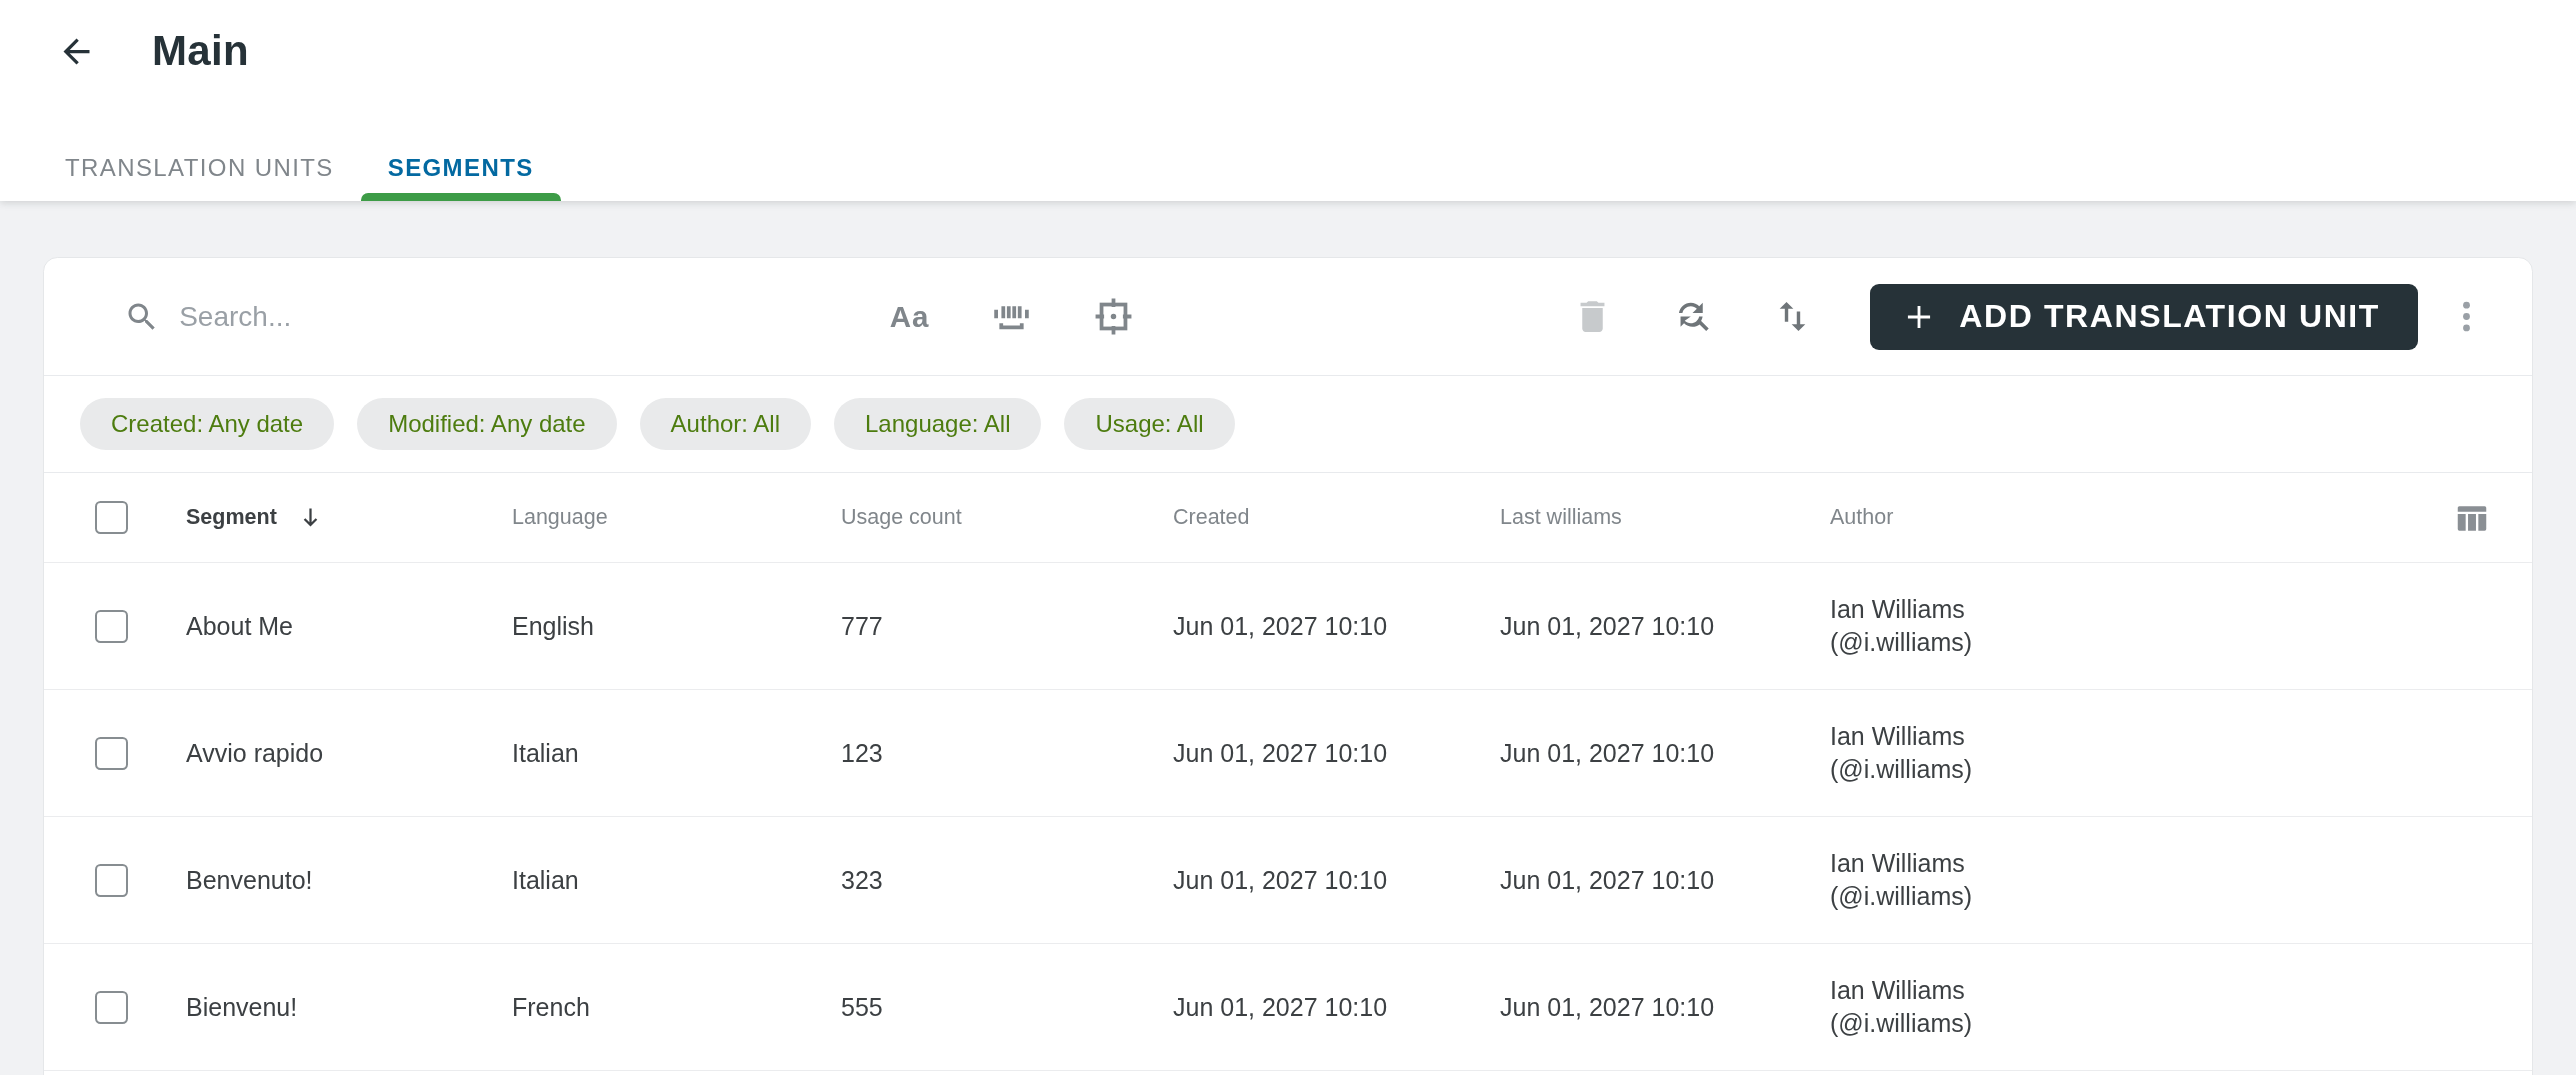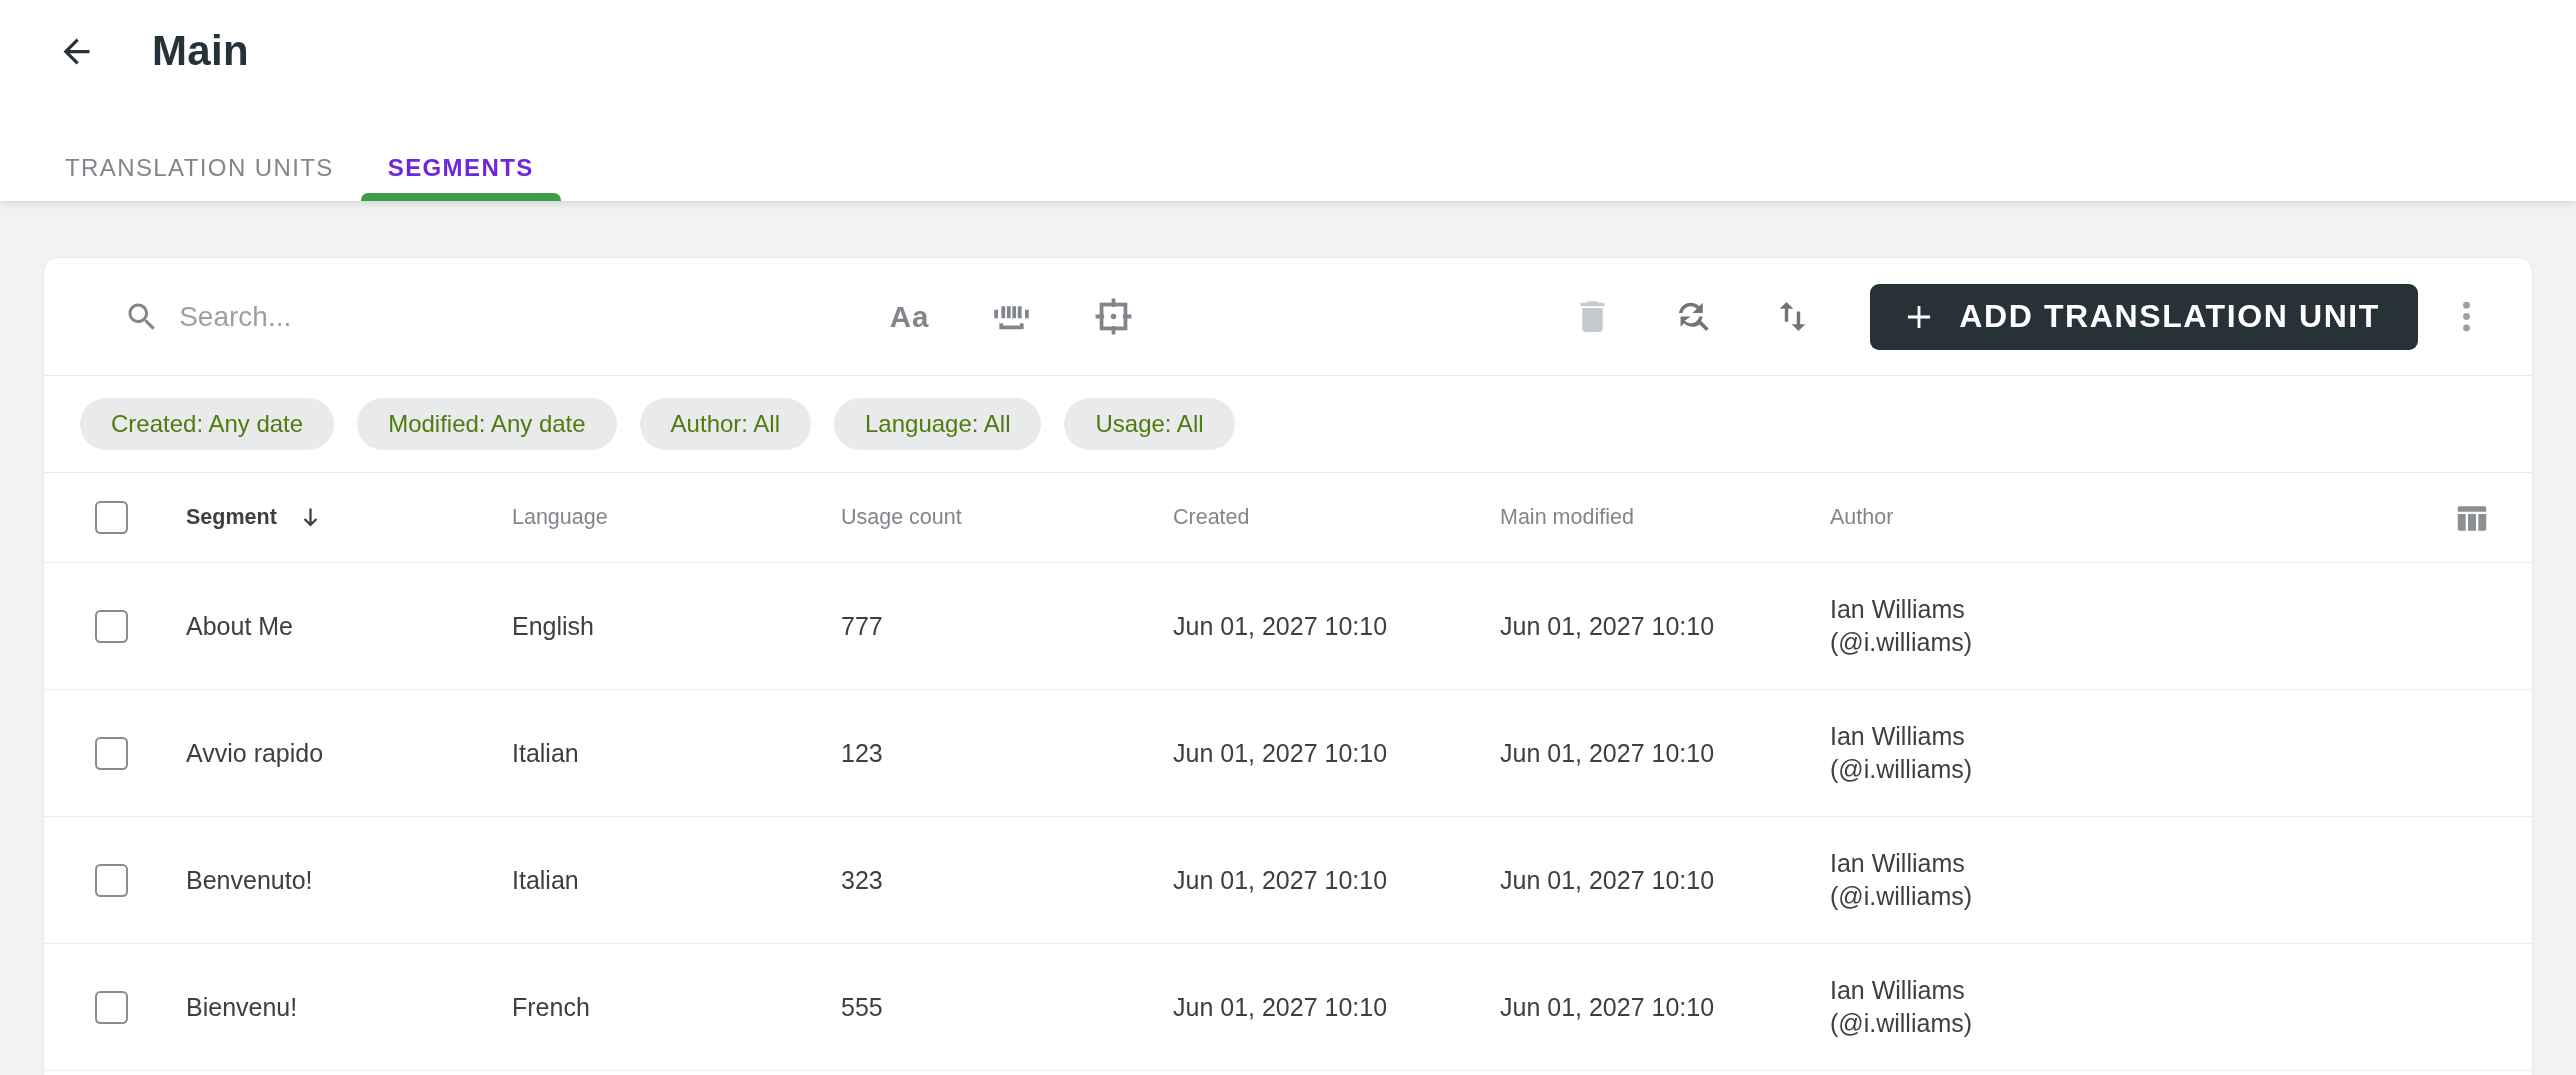--- a/index.html
+++ b/index.html
@@ -42,21 +42,21 @@
   }
   .tab {
     position: relative;
     padding: 0 27px;
     height: 66px;
     display: flex; align-items: center; justify-content: center;
     font-size: 24px; letter-spacing: 1.4px;
     color: #80868b;
     cursor: pointer;
   }
-  .tab.active { color: #6d28d9; font-weight: 700; }
+  .tab.active { color: #0369a1; font-weight: 700; }
   .tab.active .tab-underline {
     position: absolute; left: 0; right: 0; bottom: 0;
     height: 8px; background: #3d9c47;
     border-radius: 7.2px 7.2px 0 0;
   }
 
   
   .card {
     position: absolute;
     left: 43px; top: 257px;
@@ -289,21 +289,21 @@
     </div>
     <div class="cell sort-col">
       <span>Segment</span>
       <svg viewBox="0 0 24 24">
           <path d="M11 4h2v12.17l3.59-3.58L18 14l-6 6-6-6 1.41-1.41L11 16.17V4z"></path>
         </svg>
     </div>
     <div class="cell">Language</div>
     <div class="cell">Usage count</div>
     <div class="cell">Created</div>
-    <div class="cell">Main modified</div>
+    <div class="cell">Last williams</div>
     <div class="cell">Author</div>
     <div class="cell cell-colicon">
       <div class="colicon-btn">
         <svg viewBox="0 0 24 24">
           <path d="M4 4.5h16a1 1 0 0 1 1 1V8H3V5.5a1 1 0 0 1 1-1z"></path>
           <path d="M3 9.5h5V20H4a1 1 0 0 1-1-1V9.5zM9.5 9.5h5V20h-5zM16 9.5h5V19a1 1 0 0 1-1 1h-4V9.5z"></path>
         </svg>
       </div>
     </div>
   </div>

